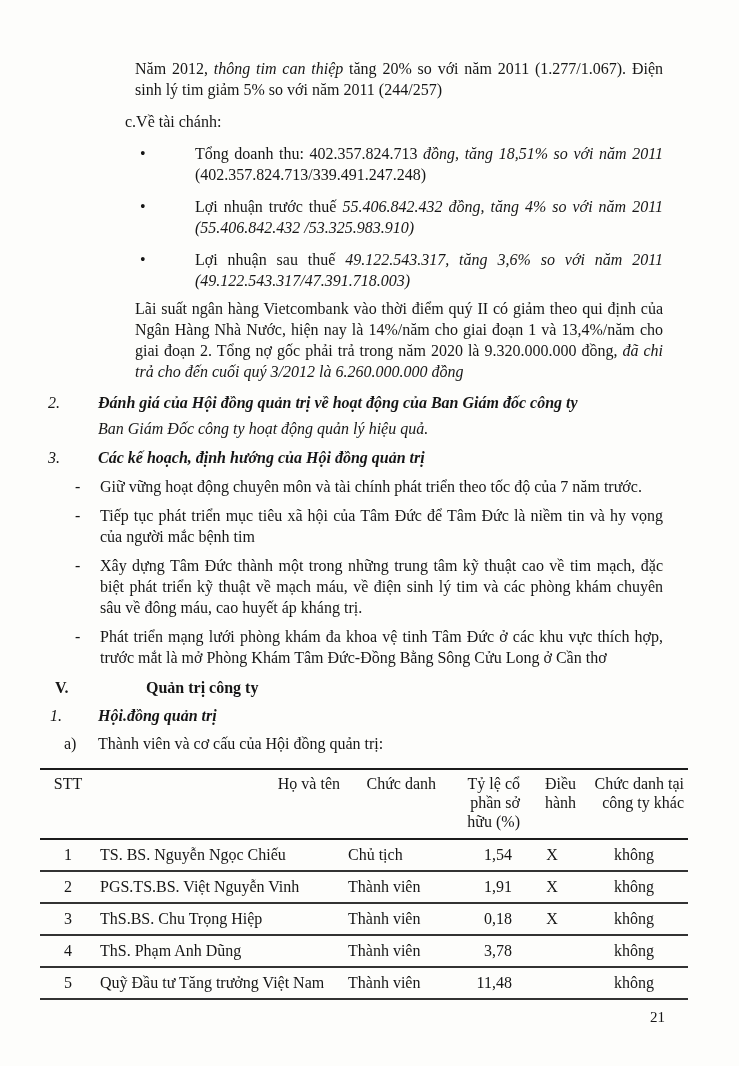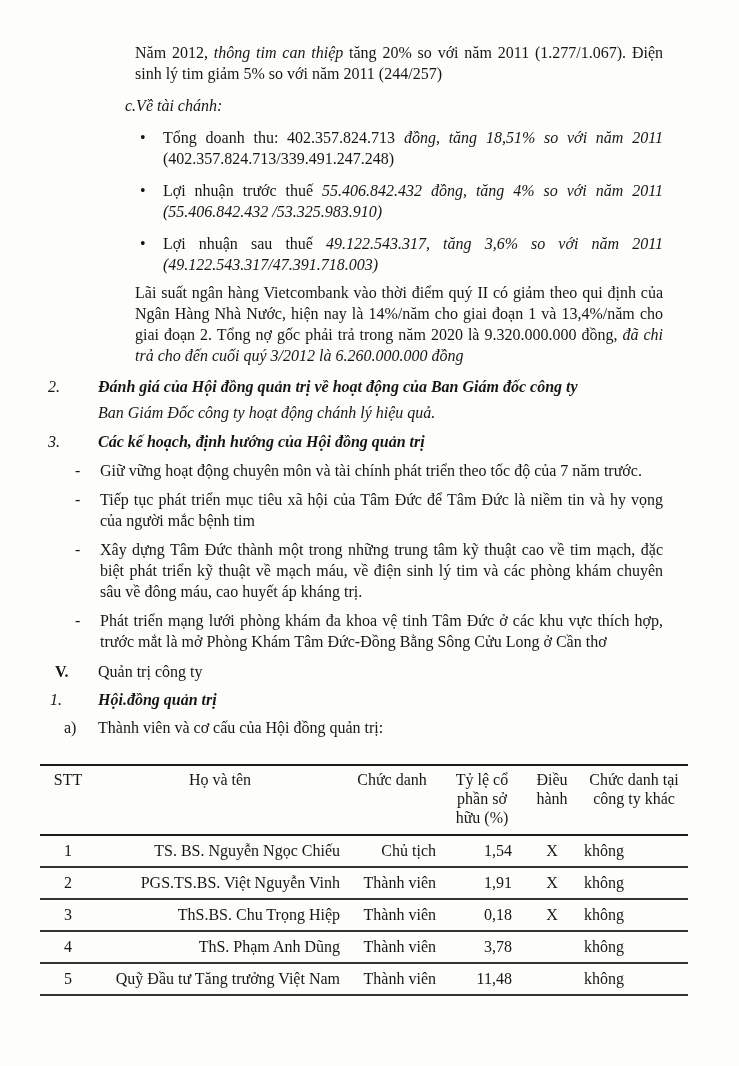--- a/index.html
+++ b/index.html
@@ -10,44 +10,43 @@
     margin: 0 auto;
     background: #fdfdfb;
     color: #161616;
     font-family: "Liberation Serif", "DejaVu Serif", serif;
     font-size: 16px;
     overflow: hidden;
   }
   .content { padding-top: 42px; }
 
   .para {
-    margin: 0 76px 0 135px;
+    margin: 16px 76px 0 135px;
     text-align: justify;
     line-height: 21px;
   }
   .mt13 { margin-top: 13px; }
   .mt7  { margin-top: 7px; }
 
   .ital { font-style: italic; }
-  .bold { font-weight: normal; }
+  .bold { font-weight: bold; margin-left: 48px; }
   .bold-ital { font-weight: bold; font-style: italic; }
 
   .c-head {
     margin: 11px 76px 0 125px;
-    font-style: italic;
     line-height: 21px;
   }
 
   .bullet-item {
     display: flex;
     margin: 11px 76px 0 140px;
     line-height: 21px;
   }
   .bullet-marker { flex: none; width: 23px; }
-  .bullet-text { flex: 1; text-align: justify; }
+  .bullet-text { flex: 1; text-align: justify; margin-left: 32px; }
 
   .dash-item {
     display: flex;
     margin: 8px 76px 0 75px;
     line-height: 21px;
   }
   .dash-marker { flex: none; width: 25px; }
   .dash-text { flex: 1; text-align: justify; }
 
   .sec { display: flex; line-height: 21px; }
@@ -64,47 +63,46 @@
   .sec-title { flex: 1; }
   .sec-body {
     margin: 5px 76px 0 98px;
     font-style: italic;
     line-height: 21px;
   }
 
   table.member-table {
     border-collapse: collapse;
     table-layout: fixed;
-    margin: 26px 0 0 40px;
+    margin: 14px 0 0 40px;
     width: 648px;
     font-size: 16px;
   }
   .member-table thead th {
     font-weight: normal;
-    text-align: center;
+    text-align: right;
     vertical-align: top;
     border-top: 2px solid #1c1c1c;
     border-bottom: 2px solid #1c1c1c;
     padding: 4px 4px 7px 4px;
     line-height: 19px;
   }
   .member-table thead th.h0 { text-align: center; }
   .member-table td {
     border-bottom: 2px solid #333;
     padding: 5px 4px;
     line-height: 20px;
     height: 19px;
     white-space: nowrap;
     overflow: hidden;
-    text-align: right;
   }
   .member-table td.c0 { text-align: center; }
   .member-table td.c3 { text-align: right; padding-right: 12px; }
   .member-table td.c4 { text-align: center; }
-  .member-table td.c5 { text-align: left; }
+  .member-table td.c5 { text-align: center; }
 
   .page-num {
     margin: 9px 74px 0 0;
     text-align: right;
     font-size: 15px;
   }
 </style>
 </head>
 <body>
 
@@ -130,21 +128,21 @@
         <span class="bullet-text"><span>Lợi nhuận sau thuế </span><span class="ital">49.122.543.317, tăng 3,6% so với năm 2011 (49.122.543.317/47.391.718.003)</span><span></span></span>
       </div>
     </div>
 
     <p class="para mt7"><span>Lãi suất ngân hàng Vietcombank vào thời điểm quý II có giảm theo qui định của Ngân Hàng Nhà Nước, hiện nay là 14%/năm cho giai đoạn 1 và 13,4%/năm cho giai đoạn 2. Tổng nợ gốc phải trả trong năm 2020 là 9.320.000.000 đồng, </span><span class="ital">đã chi trả cho đến cuối quý 3/2012 là 6.260.000.000 đồng</span></p>
 
     <div class="sec sec-2">
       <span class="sec-num">2.</span>
       <span class="sec-title bold-ital">Đánh giá của Hội đồng quản trị về hoạt động của Ban Giám đốc công ty</span>
     </div>
-    <p class="sec-body">Ban Giám Đốc công ty hoạt động chánh lý hiệu quả.</p>
+    <p class="sec-body">Ban Giám Đốc công ty hoạt động quản lý hiệu quả.</p>
 
     <div class="sec sec-3">
       <span class="sec-num">3.</span>
       <span class="sec-title bold-ital">Các kế hoạch, định hướng của Hội đồng quản trị</span>
     </div>
 
     <div>
       <div class="dash-item">
         <span class="dash-marker">-</span>
         <span class="dash-text">Giữ vững hoạt động chuyên môn và tài chính phát triển theo tốc độ của 7 năm trước.</span>
@@ -234,15 +232,16 @@
           <td class="c0">5</td>
           <td class="c1">Quỹ Đầu tư Tăng trưởng Việt Nam</td>
           <td class="c2">Thành viên</td>
           <td class="c3">11,48</td>
           <td class="c4"></td>
           <td class="c5">không</td>
         </tr>
       </tbody>
     </table>
 
+    <div class="page-num">21</div>
 
   </div>
 </div>
 
 </body></html>

